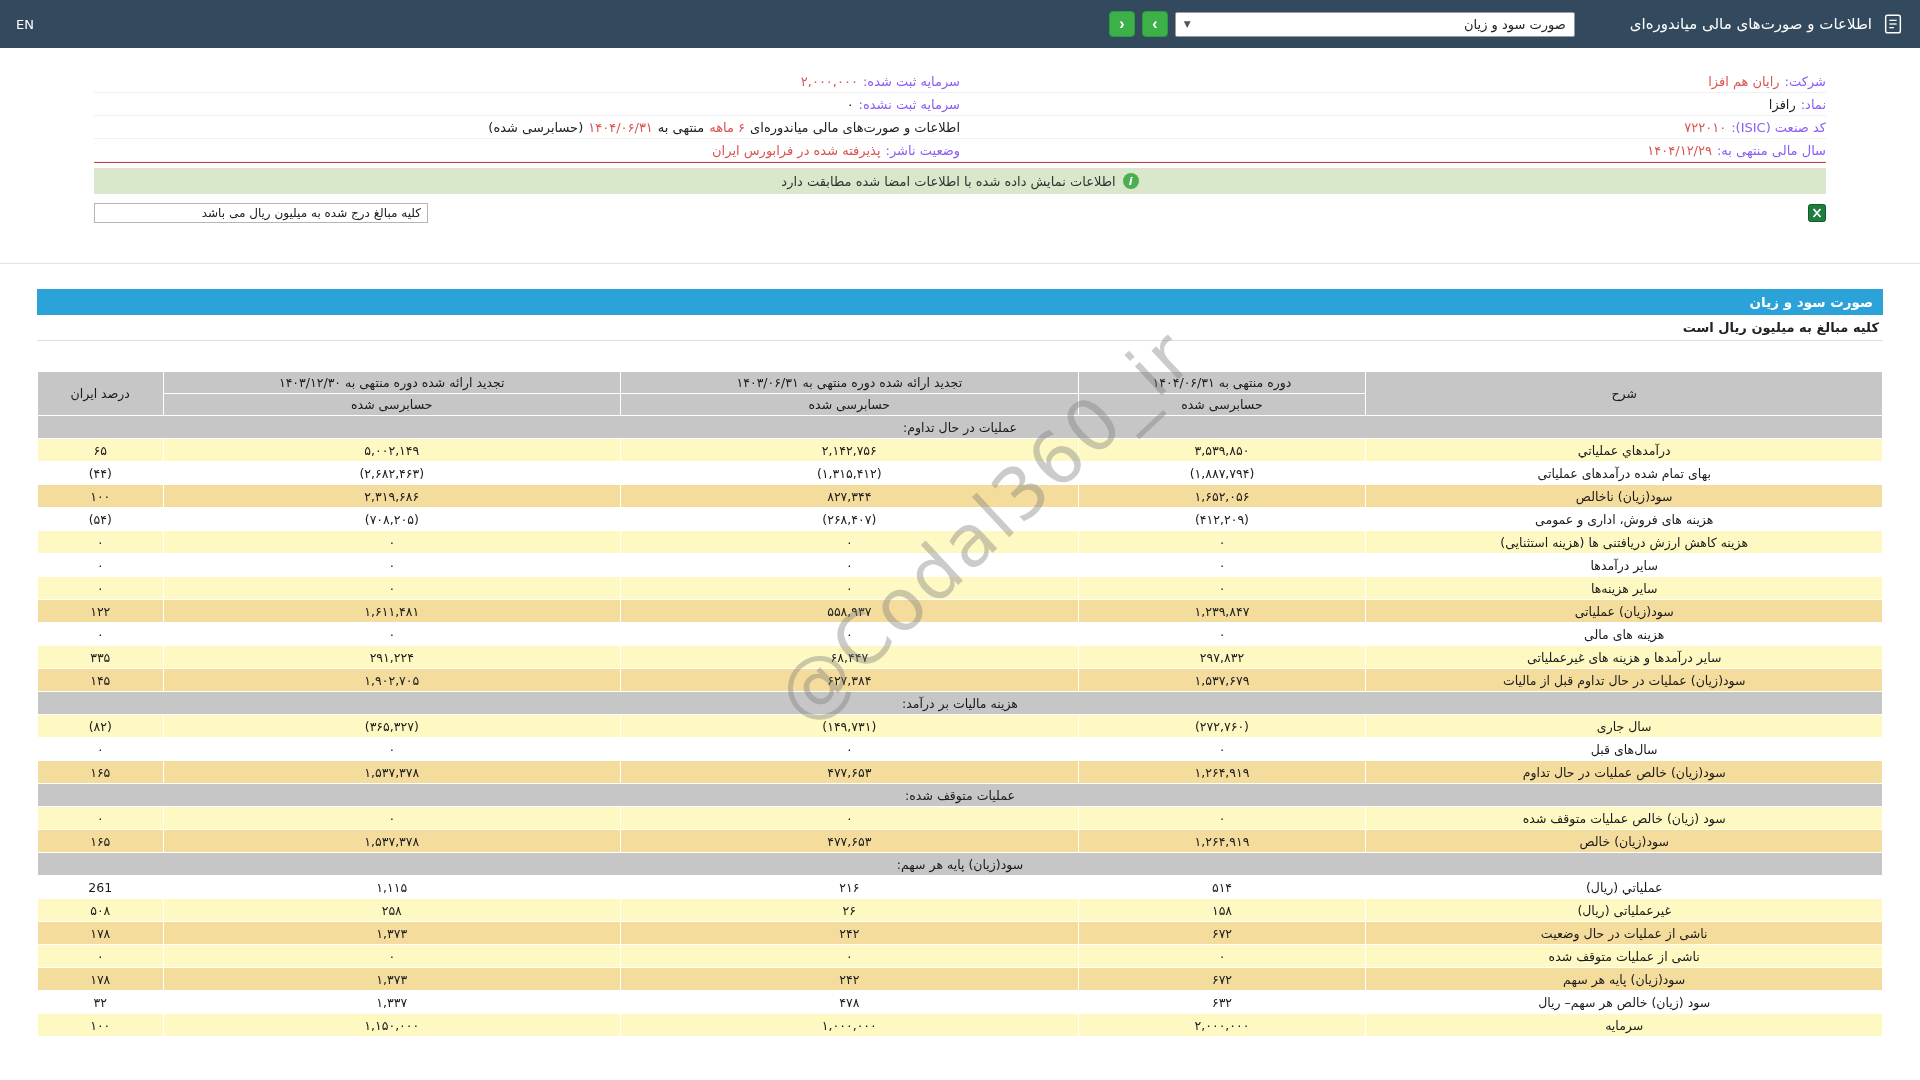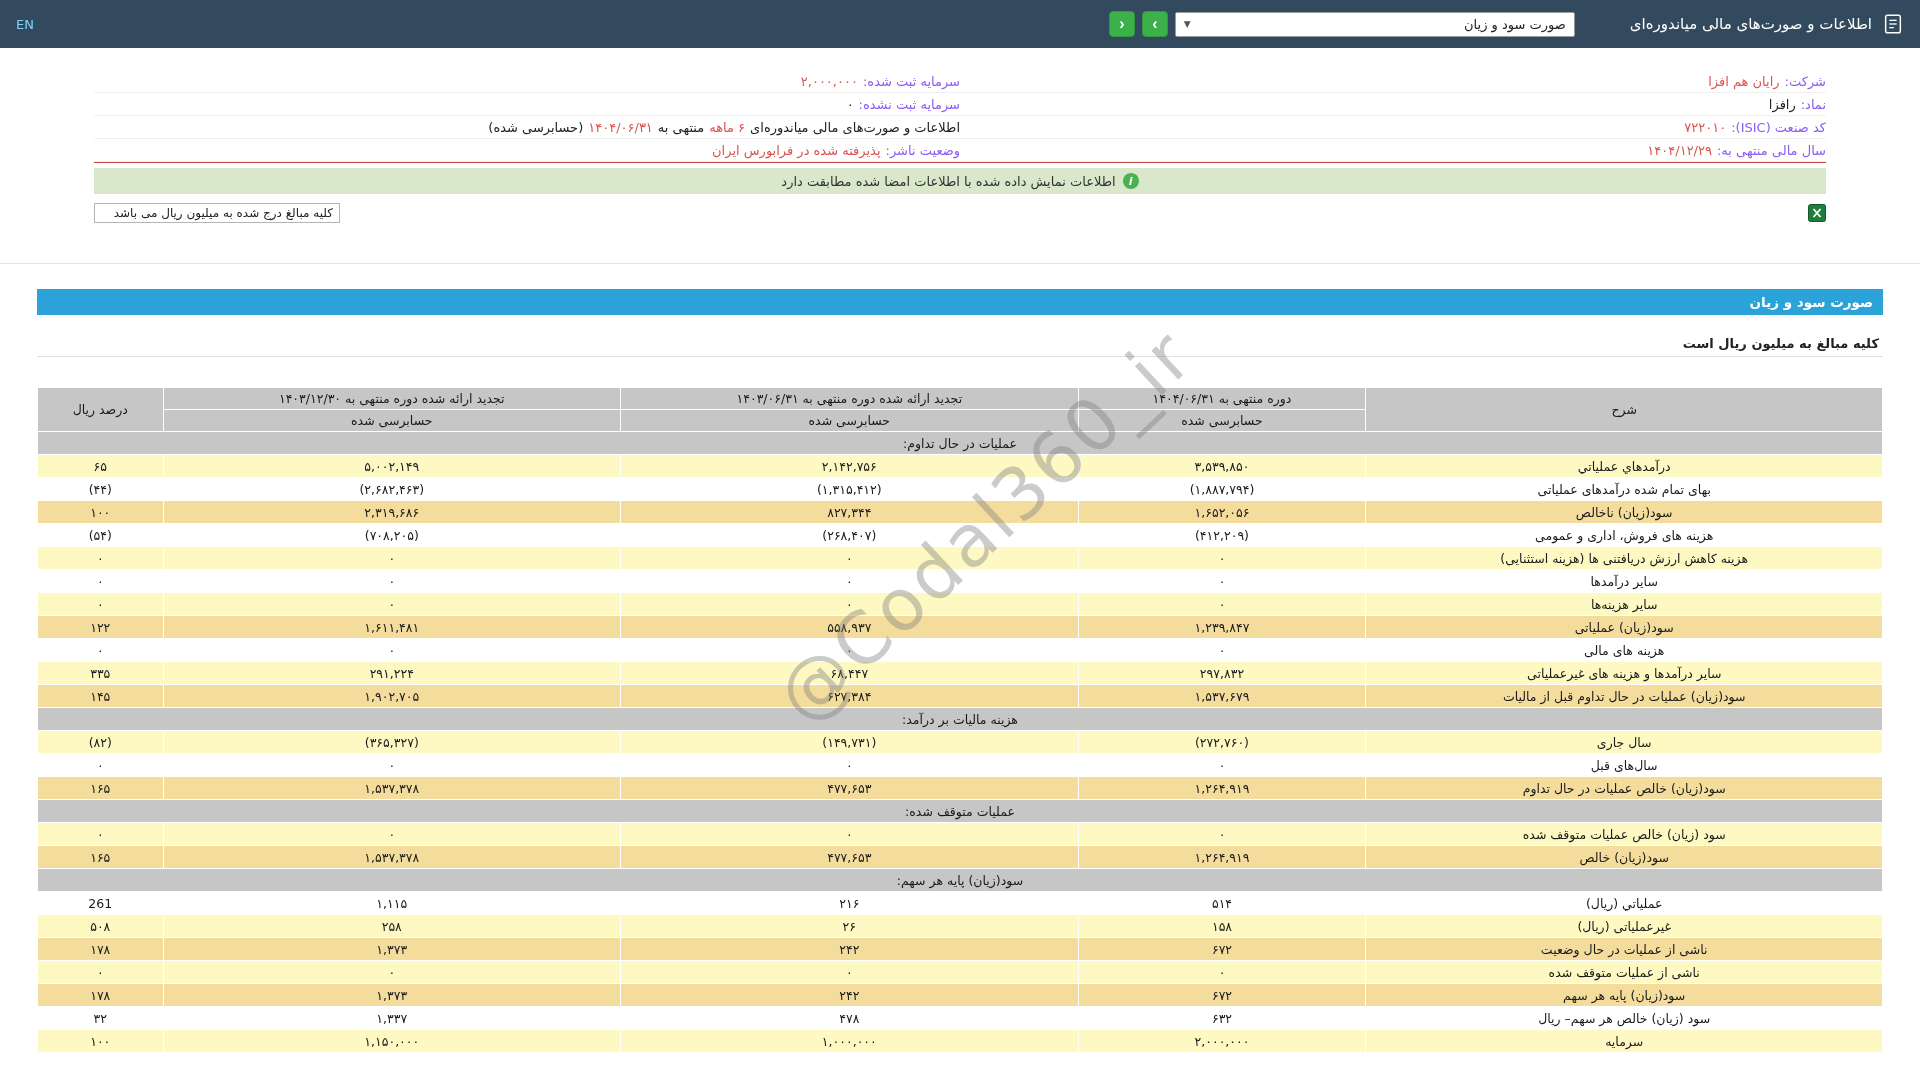--- a/index.html
+++ b/index.html
@@ -24,21 +24,21 @@
     display: flex; align-items: center; justify-content: space-between;
     direction: rtl; padding: 0 8px; font-size: 13px; cursor: pointer;
   }
   .sel-caret { color: #555; font-size: 9px; }
   .nav-btn {
     width: 26px; height: 26px; margin-right: 7px;
     background: #3cb14a; border: 1px solid #2f9a3c; border-radius: 4px;
     color: #fff; font-size: 16px; font-weight: bold; line-height: 1;
     display: flex; align-items: center; justify-content: center; cursor: pointer;
   }
-  .lang { margin-right: auto; color: #7dd3fc; font-size: 13px; cursor: pointer; }
+  .lang { margin-right: auto; color: #ffffff; font-size: 13px; cursor: pointer; }
   
   .company-info { margin: 22px 94px 0; direction: rtl; font-size: 13px; }
   .info-grid {
     display: grid; grid-template-columns: 1fr 1fr;
     border-bottom: 1px solid #b94a48;
   }
   .info-cell {
     height: 23px; display: flex; align-items: center; gap: 5px;
     border-bottom: 1px solid #f0f0f0; padding-left: 12px; white-space: nowrap;
   }
@@ -55,36 +55,36 @@
     color: #fff; font-size: 11px; font-weight: bold; font-style: italic;
     display: flex; align-items: center; justify-content: center; flex: none;
   }
   
   .units-row {
     margin: 9px 94px 0; height: 20px;
     display: flex; direction: rtl; align-items: center; justify-content: space-between;
   }
   .excel-icon { display: flex; align-items: center; cursor: pointer; }
   .units-box {
-    width: 246px; height: 20px; border: 1px solid #b5b5b5;
+    width: 334px; height: 20px; border: 1px solid #b5b5b5;
     font-size: 12px; display: flex; align-items: center;
     direction: rtl; padding: 0 6px; background: #fff; color: #222;
   }
   .divider { margin-top: 40px; border-top: 1px solid #e3e3e3; }
   
   .statement { margin: 25px 37px 15px; position: relative; }
   .stmt-title {
     background: #2ba3d9; color: #fff; height: 26px; line-height: 26px;
     text-align: right; padding: 0 10px; font-size: 13.5px; font-weight: bold;
     direction: rtl;
   }
   .stmt-sub {
     height: 26px; line-height: 26px; text-align: right; direction: rtl;
     font-weight: bold; font-size: 13px; padding: 0 4px;
-    border-bottom: 1px solid #e0e0e0; margin-bottom: 30px; background: #fff; margin-top: 16px;
+    border-bottom: 1px solid #e0e0e0; margin-bottom: 30px; background: #fff;
   }
   table.stmt {
     width: 100%; border-collapse: collapse; direction: rtl;
     table-layout: fixed; font-size: 12.5px;
   }
   table.stmt th {
     background: #c6c6c6; font-weight: 400; height: 22px;
     text-align: center; border: 1px solid #fff; padding: 0 4px; color: #1a1a1a;
   }
   table.stmt td {
@@ -197,21 +197,21 @@
       <col style="width:24.8%">
       <col style="width:24.8%">
       <col style="width:6.8%">
     </colgroup>
     <thead>
       <tr>
         <th rowspan="2">شرح</th>
         <th>دوره منتهی به ۱۴۰۴/۰۶/۳۱</th>
         <th>تجدید ارائه شده دوره منتهی به ۱۴۰۳/۰۶/۳۱</th>
         <th>تجدید ارائه شده دوره منتهی به ۱۴۰۳/۱۲/۳۰</th>
-        <th rowspan="2">درصد ریال</th>
+        <th rowspan="2">درصد ایران</th>
       </tr>
       <tr>
         <th>حسابرسی شده</th>
         <th>حسابرسی شده</th>
         <th>حسابرسی شده</th>
       </tr>
     </thead>
     <tbody>
         <tr class="section">
           <td colspan="5" class="desc">عملیات در حال تداوم:</td>

